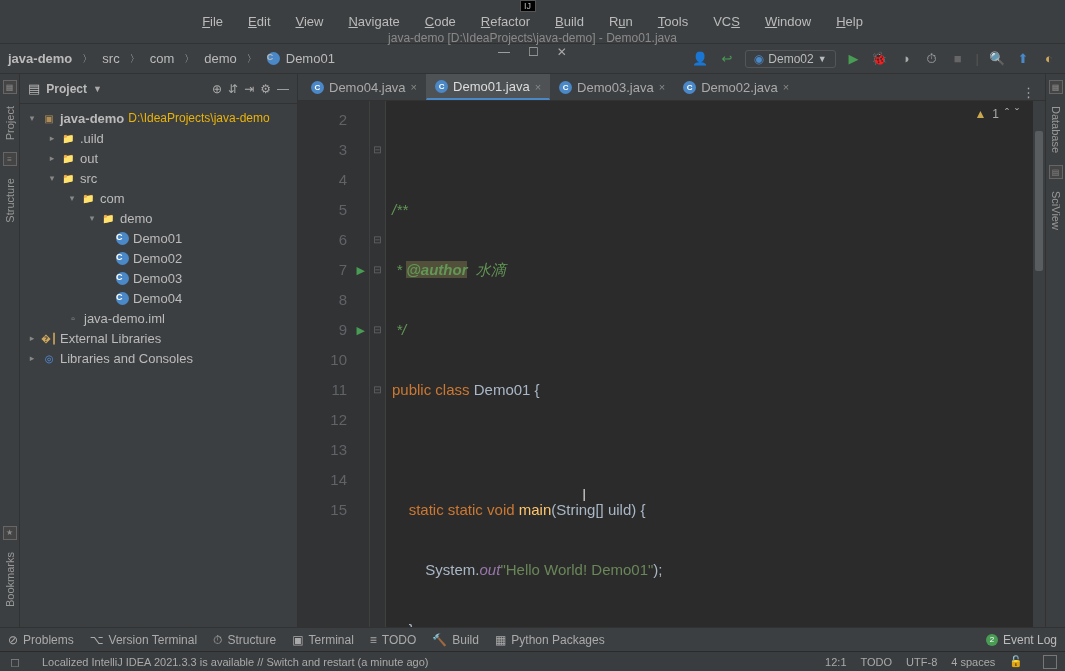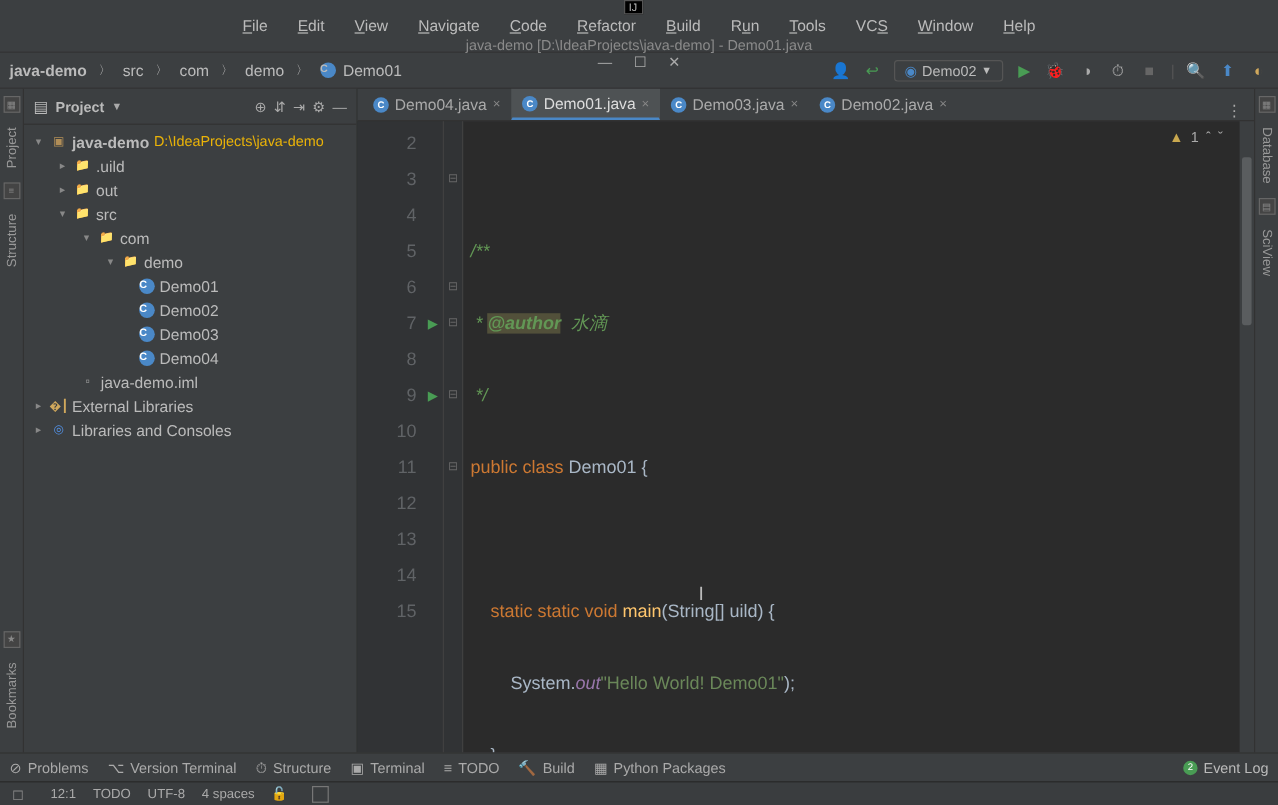--- a/index.html
+++ b/index.html
@@ -347,19 +347,20 @@
     </div>
   <div class="spacer"></div>
   <div class="evlog">
       <span class="dot-green">2</span>
       <span>Event Log</span>
     </div>
 </div>
 
 <div class="status-bar">
   <span class="status-left-icon">◻</span>
+  <span class="msg">Localized IntelliJ IDEA 2021.3.3 is available // Switch and restart (a minute ago)</span>
   <span>12:1</span>
   <span>TODO</span>
   <span>UTF-8</span>
   <span>4 spaces</span>
   <span>🔓</span>
   <span class="sq"></span>
 </div>
 
 </body></html>

